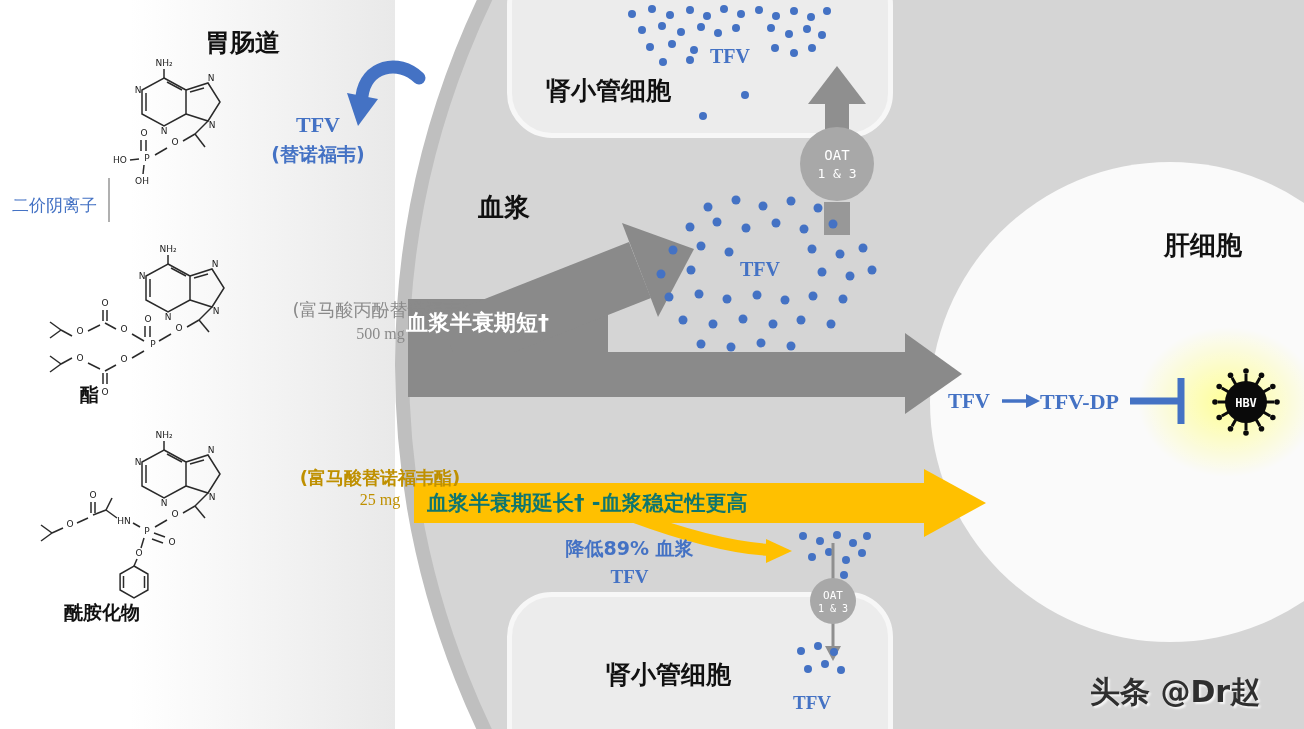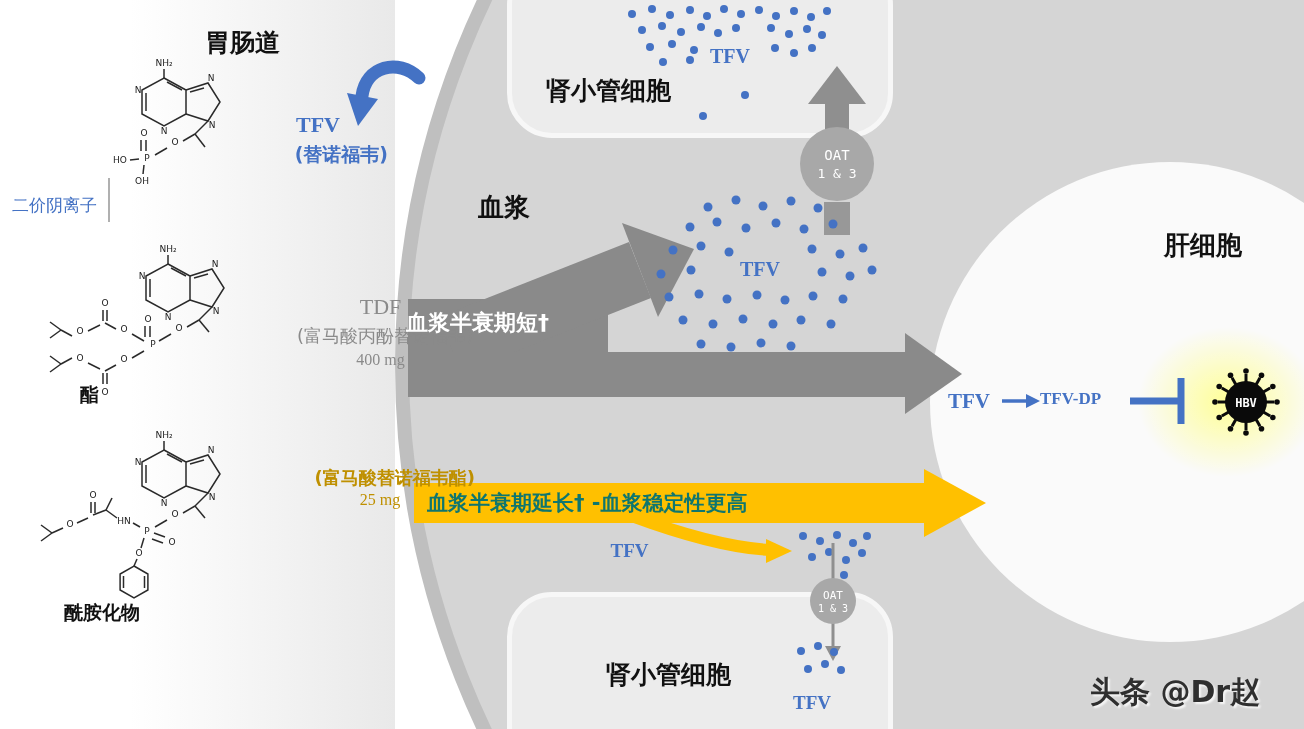--- a/index.html
+++ b/index.html
@@ -1,19 +1,19 @@
 <!DOCTYPE html>
 <html lang="zh"><head>
 <meta charset="utf-8">
 <style>
   html,body{margin:0;padding:0;background:#ffffff;}
   .canvas{position:relative;width:1304px;height:729px;overflow:hidden;background:#ffffff;
           font-family:"DejaVu Sans","Liberation Sans",sans-serif;}
   .abs{position:absolute;}
-  .cn{font-family:"DejaVu Sans","Liberation Sans",sans-serif;text-align:right;}
+  .cn{font-family:"DejaVu Sans","Liberation Sans",sans-serif;}
   .mono{font-family:Liberation Serif, serif;}
   .blue{color:#4472c4;}
   .gray{color:#8a8a8a;}
   .gold{color:#bf9000;}
   .bold{font-weight:700;}
   .center{text-align:center;}
   .oat-txt{fill:#ffffff;text-anchor:middle;font-family:"DejaVu Sans Mono","Liberation Mono",monospace;}
   .atom{fill:#222;font-size:9px;text-anchor:middle;font-family:"DejaVu Sans",sans-serif;}
   .bond{stroke:#2a2a2a;stroke-width:1.5;fill:none;}
 </style>
@@ -342,49 +342,49 @@
 
   <div class="abs center" style="left:248px;top:112px;width:140px;">
     <div class="mono blue bold" style="font-size:22px;">TFV</div>
     <div class="cn blue bold" style="font-size:19px;margin-top:4px;">(替诺福韦)</div>
   </div>
 
   <div class="abs cn blue" style="left:12px;top:194px;font-size:17px;">二价阴离子</div>
   <div class="abs" style="left:108px;top:178px;width:2px;height:44px;background:#b0b0b0;"></div>
 
   <div class="abs center" style="left:288px;top:294px;width:185px;">
-    <div class="mono gray" style="font-size:22px;">TDF</div>
     <div class="cn gray" style="font-size:18px;margin-top:4px;">(富马酸丙酚替诺福韦)</div>
-    <div class="mono gray" style="font-size:16px;margin-top:3px;">400 mg</div>
+    <div class="mono gray" style="font-size:16px;margin-top:3px;">500 mg</div>
   </div>
   <div class="abs cn bold" style="left:80px;top:382px;font-size:19px;color:#111;">酯</div>
 
   <div class="abs center" style="left:285px;top:462px;width:190px;">
     <div class="cn gold bold" style="font-size:18px;margin-top:4px;">(富马酸替诺福韦酯)</div>
     <div class="mono gold" style="font-size:16px;margin-top:1px;">25 mg</div>
   </div>
   <div class="abs cn bold" style="left:64px;top:600px;font-size:19px;color:#111;">酰胺化物</div>
 
   <div class="abs cn bold" style="left:478px;top:190px;font-size:26px;color:#111;">血浆</div>
 
   <div class="abs cn bold" style="left:406px;top:308px;font-size:22px;color:#ffffff;">血浆半衰期短†</div>
 
   <div class="abs cn bold" style="left:427px;top:489px;font-size:21px;color:#0f766e;">血浆半衰期延长†  -血浆稳定性更高</div>
 
   <div class="abs center" style="left:542px;top:536px;width:175px;">
+    <div class="cn blue bold" style="font-size:19px;">降低89% 血浆</div>
     <div class="mono blue bold" style="font-size:19px;margin-top:4px;">TFV</div>
   </div>
 
   <div class="abs cn bold" style="left:546px;top:74px;font-size:25px;color:#111;">肾小管细胞</div>
   <div class="abs mono blue bold" style="left:710px;top:45px;font-size:20px;">TFV</div>
 
   <div class="abs mono blue bold" style="left:740px;top:258px;font-size:20px;">TFV</div>
 
   <div class="abs cn bold" style="left:606px;top:658px;font-size:25px;color:#111;">肾小管细胞</div>
   <div class="abs mono blue bold" style="left:793px;top:692px;font-size:19px;">TFV</div>
 
   <div class="abs cn bold" style="left:1164px;top:228px;font-size:26px;color:#111;">肝细胞</div>
   <div class="abs mono blue bold" style="left:948px;top:389px;font-size:21px;">TFV</div>
-  <div class="abs mono blue bold" style="left:1040px;top:389px;font-size:17px;">TFV-DP</div>
+  <div class="abs mono blue bold" style="left:1040px;top:389px;font-size:22px;">TFV-DP</div>
 
   <div class="abs cn bold" style="left:1090px;top:672px;font-size:30px;color:#2f2f2f;text-shadow:2px 2px 2px rgba(255,255,255,0.8);">头条 @Dr赵</div>
 
 </div>
 
 </body></html>

